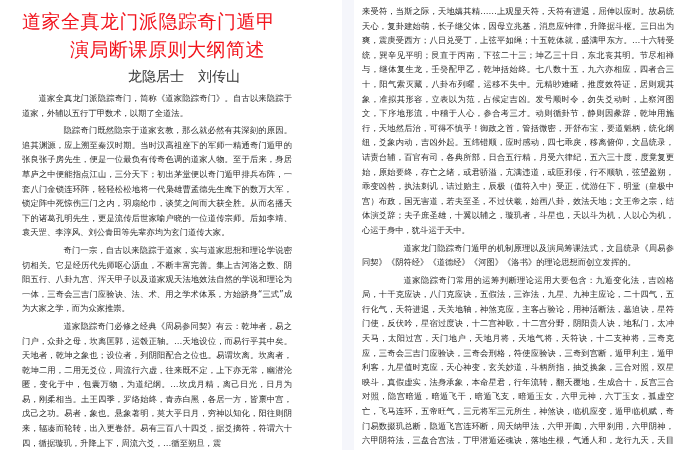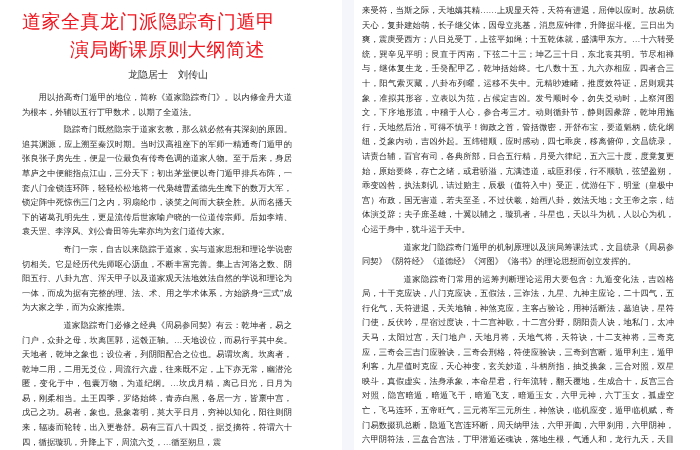--- a/index.html
+++ b/index.html
@@ -17,44 +17,44 @@
   .gutter {
     position:absolute; left:342px; top:0; width:12px; height:450px; background:#f5f6fb;
   }
   .title {
     color:#f2151e; font-size:19px; font-weight:normal; line-height:28px;
     margin:0; white-space:nowrap; letter-spacing:0.5px;
   }
   .title1 { position:absolute; left:22px; top:7px; }
   .title2 { position:absolute; left:70px; top:35px; }
   .author {
-    position:absolute; left:128px; top:68px; font-size:10px; color:#333;
+    position:absolute; left:128px; top:68px; font-size:14px; color:#333;
     white-space:nowrap;
   }
   .body {
     position:absolute; font-size:8.3px; line-height:14.6px; color:#2a2a2a;
     text-align:justify;
   }
   #left-body { left:22px; top:91px; width:270px; }
   #right-body { left:8px; top:4px; width:312px; }
-  .para { margin:0 0 3px 0; text-indent:2em;font-family:Liberation Serif, serif; }
+  .para { margin:0 0 3px 0; text-indent:2em; }
   .para.deep { text-indent:5em; }
   .para.cont { text-indent:0; }
 </style>
 </head>
 <body>
 
 <div class="page" id="page-left">
   <h1 class="title title1">道家全真龙门派隐踪奇门遁甲</h1>
   <h1 class="title title2">演局断课原则大纲简述</h1>
   <div class="author">龙隐居士　刘传山</div>
   <div class="body" id="left-body">
-    <p class="para">用以抬高奇门遁甲的地位，简称《道家隐踪奇门》。以内修金丹大道为根本，外辅以五行丁甲数术，以期了全道法。</p>
+    <p class="para">道家全真龙门派隐踪奇门，简称《道家隐踪奇门》。自古以来隐踪于道家，外辅以五行丁甲数术，以期了全道法。</p>
     <p class="para deep">隐踪奇门既然隐宗于道家玄教，那么就必然有其深刻的原因。追其渊源，应上溯至秦汉时期。当时汉高祖座下的军师一精通奇门遁甲的张良张子房先生，便是一位最负有传奇色调的道家人物。至于后来，身居草庐之中便能指点江山，三分天下；初出茅堂便以奇门遁甲排兵布阵，一套八门金锁连环阵，轻轻松松地将一代枭雄曹孟德先生麾下的数万大军，锁定阵中死惊伤三门之内，羽扇纶巾，谈笑之间而大获全胜。从而名播天下的诸葛孔明先生，更是流传后世家喻户晓的一位道传宗师。后如李靖、袁天罡、李淳风、刘公青田等先辈亦均为玄门道传大家。</p>
-    <p class="para deep">奇门一宗，自古以来隐踪于道家，实与道家思想和理论学说密切相关。它是经历代先师呕心沥血，不断丰富完善。集上古河洛之数、阴阳五行、八卦九宫、浑天甲子以及道家观天法地效法自然的学说和理论为一体，而成为据有完整的理、法、术、用之学术体系，方始跻身“三式”成为大家之学，而为众家推崇。</p>
+    <p class="para deep">奇门一宗，自古以来隐踪于道家，实与道家思想和理论学说密切相关。它是经历代先师呕心沥血，不断丰富完善。集上古河洛之数、阴阳五行、八卦九宫、浑天甲子以及道家观天法地效法自然的学说和理论为一体，三奇会三吉门应验诀、法、术、用之学术体系，方始跻身“三式”成为大家之学，而为众家推崇。</p>
     <p class="para deep">道家隐踪奇门必修之经典《周易参同契》有云：乾坤者，易之门户，众卦之母，坎离匡郭，运毂正轴。…天地设位，而易行乎其中矣。天地者，乾坤之象也；设位者，列阴阳配合之位也。易谓坎离。坎离者，乾坤二用，二用无爻位，周流行六虚，往来既不定，上下亦无常，幽潜沦匿，变化于中，包囊万物，为道纪纲。…坎戊月精，离己日光，日月为易，刚柔相当。土王四季，罗络始终，青赤白黑，各居一方，皆禀中宫，戊己之功。易者，象也。悬象著明，莫大乎日月，穷神以知化，阳往则阴来，辐凑而轮转，出入更卷舒。易有三百八十四爻，据爻摘符，符谓六十四，循据璇玑，升降上下，周流六爻，…循至朔旦，震</p>
   </div>
 </div>
 
 <div class="gutter"></div>
 
 <div class="page" id="page-right">
   <div class="body" id="right-body">
     <p class="para cont">来受符，当斯之际，天地媾其精……上观显天符，天符有进退，屈伸以应时。故易统天心，复卦建始萌，长子继父体，因母立兆基，消息应钟律，升降据斗枢。三日出为爽，震庚受西方；八日兑受丁，上弦平如绳；十五乾体就，盛满甲东方。…十六转受统，巽辛见平明；艮直于丙南，下弦二十三；坤乙三十日，东北丧其明。节尽相禅与，继体复生龙，壬癸配甲乙，乾坤括始终。七八数十五，九六亦相应，四者合三十，阳气索灭藏，八卦布列曜，运移不失中。元精眇难睹，推度效符证，居则观其象，准拟其形容，立表以为范，占候定吉凶。发号顺时令，勿失爻动时，上察河图文，下序地形流，中稽于人心，参合考三才。动则循卦节，静则因彖辞，乾坤用施行，天地然后治，可得不慎乎！御政之首，管括微密，开舒布宝，要道魁柄，统化纲纽，爻象内动，吉凶外起。五纬错顺，应时感动，四七乖戾，移离俯仰，文昌统录，诘责台辅，百官有司，各典所部，日合五行精，月受六律纪，五六三十度，度竟复更始，原始要终，存亡之绪，或君骄溢，亢满违道，或臣邪佞，行不顺轨，弦望盈朔，乖变凶咎，执法刺讥，诘过贻主，辰极（值符入中）受正，优游任下，明堂（皇极中宫）布政，国无害道，若夫至圣，不过伏羲，始画八卦，效法天地；文王帝之宗，结体演爻辞；夫子庶圣雄，十翼以辅之，璇玑者，斗星也，天以斗为机，人以心为机，心运于身中，犹斗运于天中。</p>
     <p class="para deep">道家龙门隐踪奇门遁甲的机制原理以及演局筹课法式，文昌统录《周易参同契》《阴符经》《道德经》《河图》《洛书》的理论思想而创立发挥的。</p>

